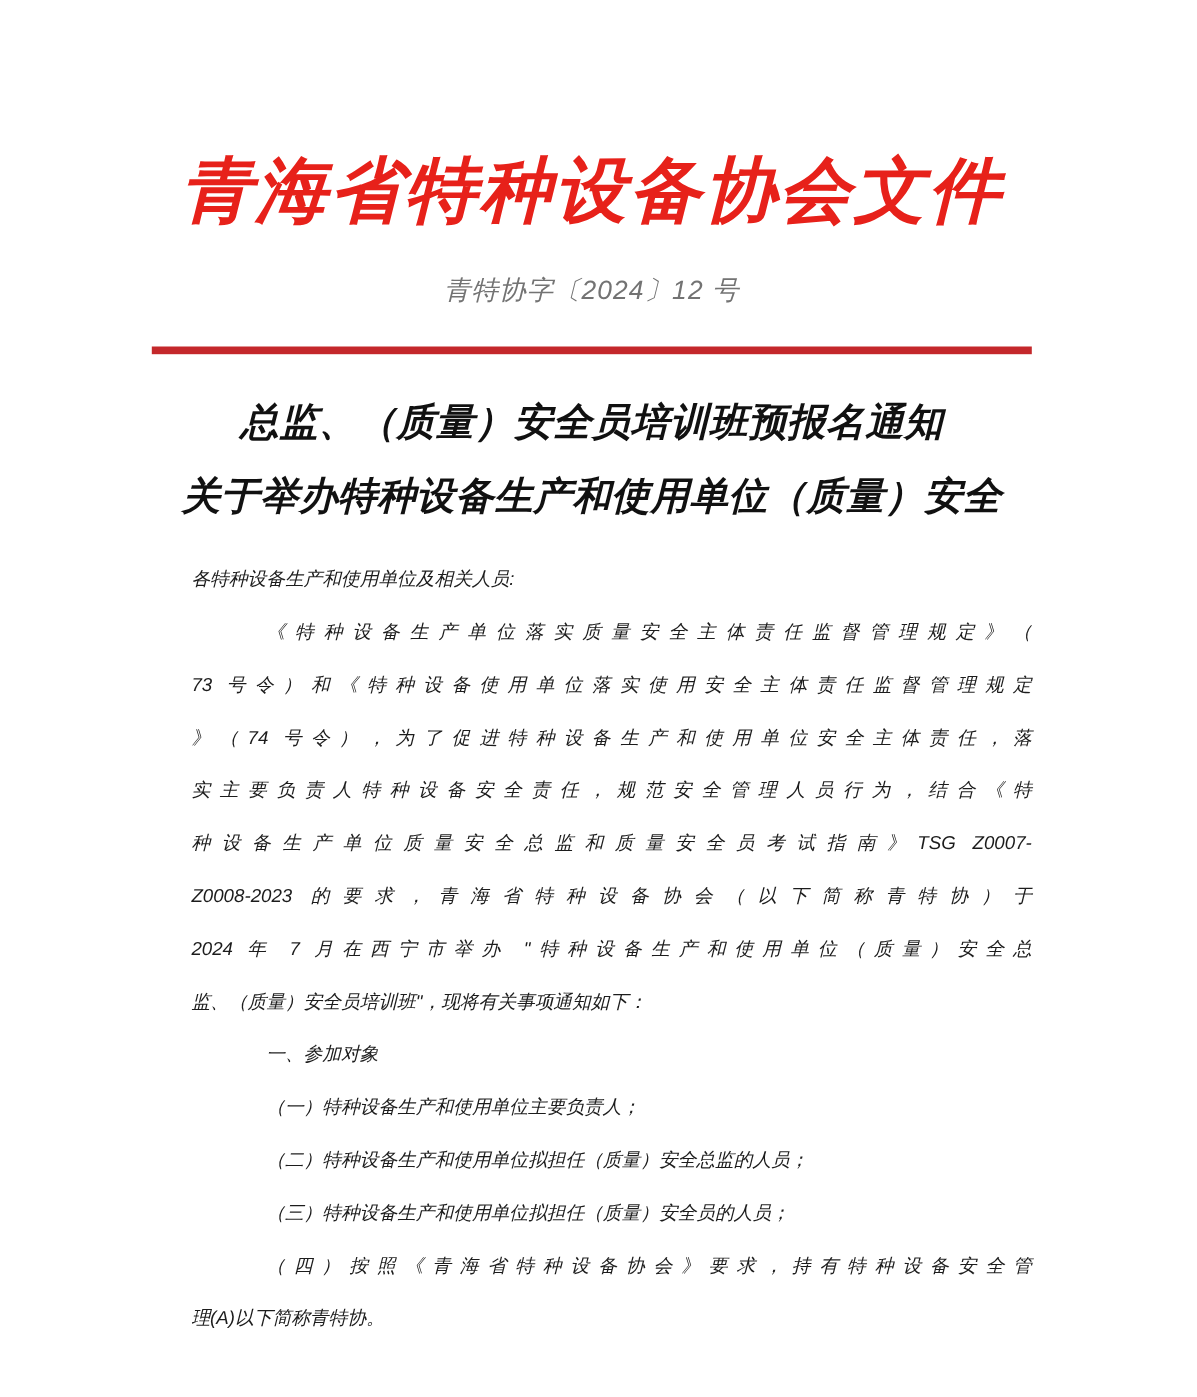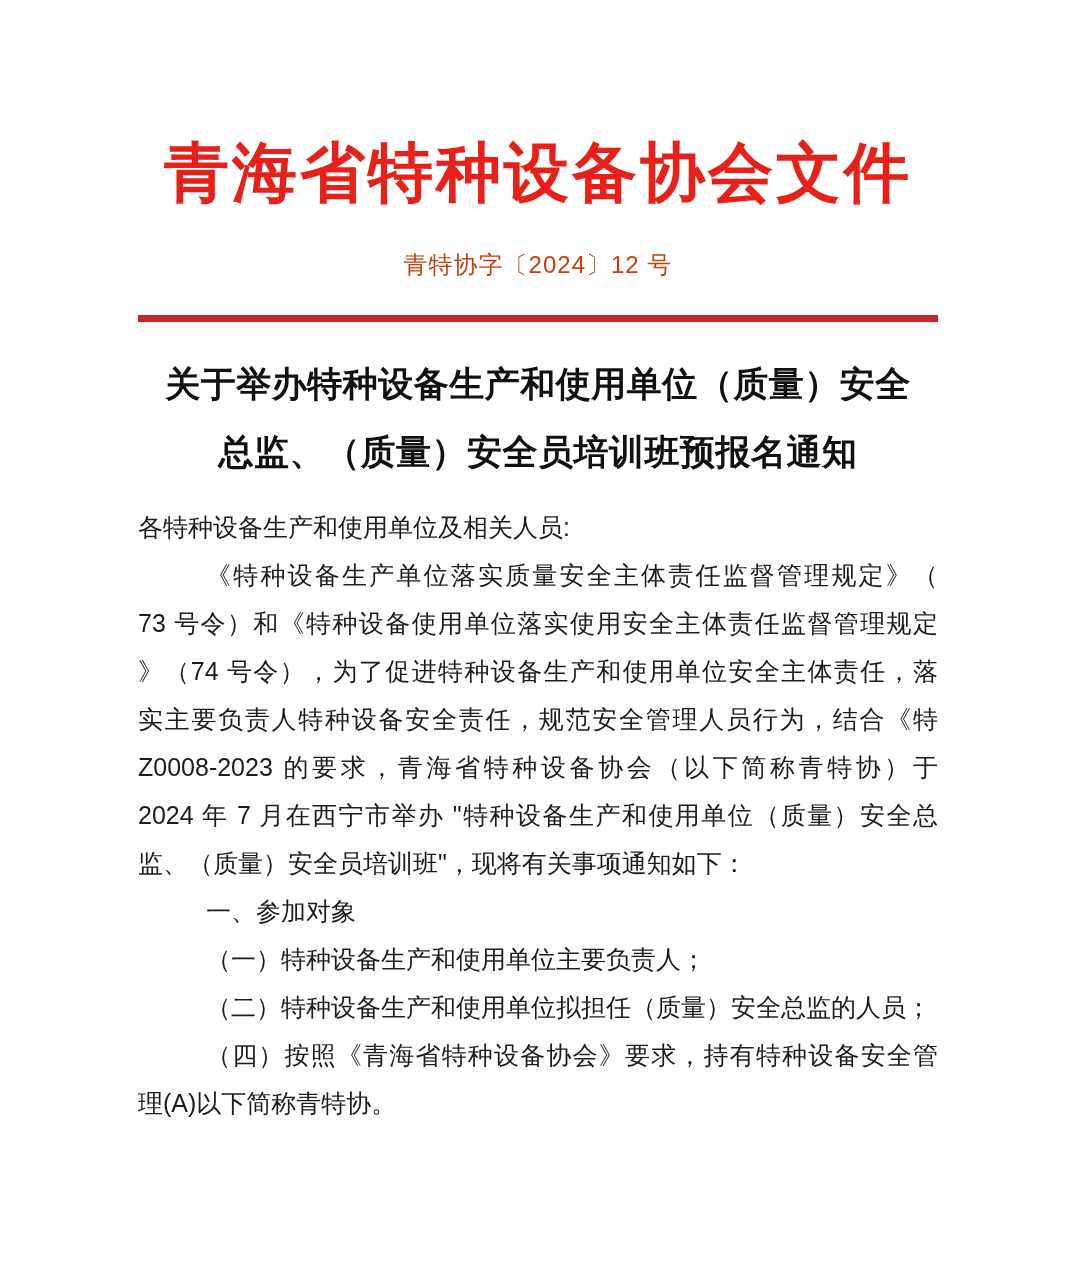--- a/index.html
+++ b/index.html
@@ -9,60 +9,62 @@
   }
   .page {
     position: relative;
     box-sizing: border-box;
     width: 1088px;
     height: 1270px;
     background: #ffffff;
     padding: 140px 150px 0 138px;
     font-family: "Liberation Sans", "DejaVu Sans", sans-serif;
     overflow: hidden;
+    font-style: italic;
   }
   .org-title {
     margin: 0;
     text-align: center;
     font-size: 65px;
     font-weight: 700;
     letter-spacing: 3px;
     line-height: 1;
     white-space: nowrap;
   }
   .doc-number {
     margin: 46px 0 0 0;
     text-align: center;
     font-size: 24px;
     line-height: 28px;
     letter-spacing: 1px;
-    color: #c2410c;
+    color: #737373;
     font-weight: 400;
   }
   .red-divider {
     height: 7px;
     margin-top: 36px;
     border: none;
   }
   .notice-title {
     margin: 28px 0 0 0;
     font-size: 35px;
     font-weight: 700;
     line-height: 68px;
     text-align: center;
     color: #111111;
     letter-spacing: 0.5px;
   }
   .notice-title .t-line { display: block; }
   .body-text {
     margin-top: 17px;
-    font-size: 25px;
+    font-size: 17px;
     line-height: 48px;
     color: #1c1c1c;
     font-weight: 500;
+    margin-left: 36px;
   }
   .line {
     text-align: left;
     white-space: nowrap;
   }
   .line.ind { padding-left: 68px; }
   .line.stretch {
     white-space: normal;
     text-align: justify;
     text-align-last: justify;
@@ -74,44 +76,46 @@
 
 <div class="page">
 
   <h1 class="org-title" style="color: rgb(231, 33, 26);">青海省特种设备协会文件</h1>
 
   <div class="doc-number">青特协字〔2024〕12 号</div>
 
   <div class="red-divider" style="background: rgb(196, 40, 43);"></div>
 
   <h2 class="notice-title">
+    <span class="t-line">总监、（质量）安全员培训班预报名通知</span>
     <span class="t-line">关于举办特种设备生产和使用单位（质量）安全</span>
-    <span class="t-line">总监、（质量）安全员培训班预报名通知</span>
   </h2>
 
   <div class="body-text">
 
     <div class="line">各特种设备生产和使用单位及相关人员:</div>
 
     <div>
       <div class="line ind stretch">《特种设备生产单位落实质量安全主体责任监督管理规定》（</div>
       <div class="line stretch">73 号令）和《特种设备使用单位落实使用安全主体责任监督管理规定</div>
       <div class="line stretch">》（74 号令），为了促进特种设备生产和使用单位安全主体责任，落</div>
       <div class="line stretch">实主要负责人特种设备安全责任，规范安全管理人员行为，结合《特</div>
+      <div class="line stretch">种设备生产单位质量安全总监和质量安全员考试指南》TSG Z0007-</div>
       <div class="line stretch">Z0008-2023 的要求，青海省特种设备协会（以下简称青特协）于</div>
       <div class="line stretch">2024 年 7 月在西宁市举办 "特种设备生产和使用单位（质量）安全总</div>
       <div class="line">监、（质量）安全员培训班"，现将有关事项通知如下：</div>
     </div>
 
     <div class="line ind">一、参加对象</div>
 
     <div class="line ind">（一）特种设备生产和使用单位主要负责人；</div>
 
     <div class="line ind">（二）特种设备生产和使用单位拟担任（质量）安全总监的人员；</div>
 
+    <div class="line ind">（三）特种设备生产和使用单位拟担任（质量）安全员的人员；</div>
 
     <div>
       <div class="line ind stretch">（四）按照《青海省特种设备协会》要求，持有特种设备安全管</div>
       <div class="line">理(A)以下简称青特协。</div>
     </div>
 
   </div>
 </div>
 
 </body></html>

